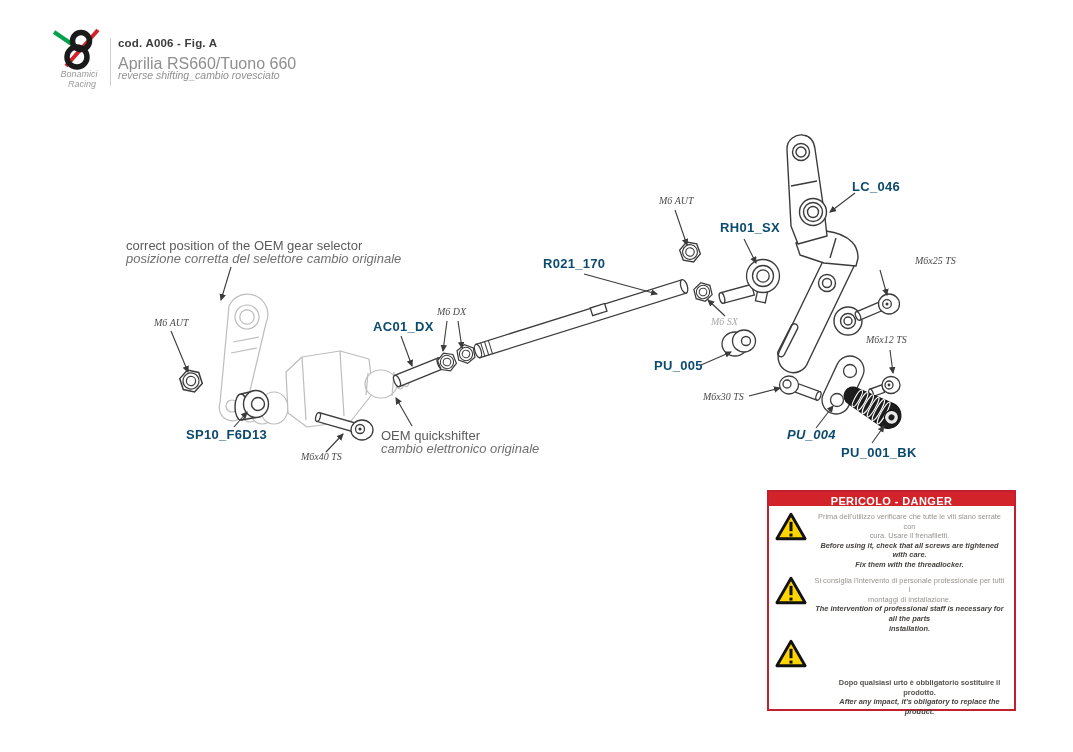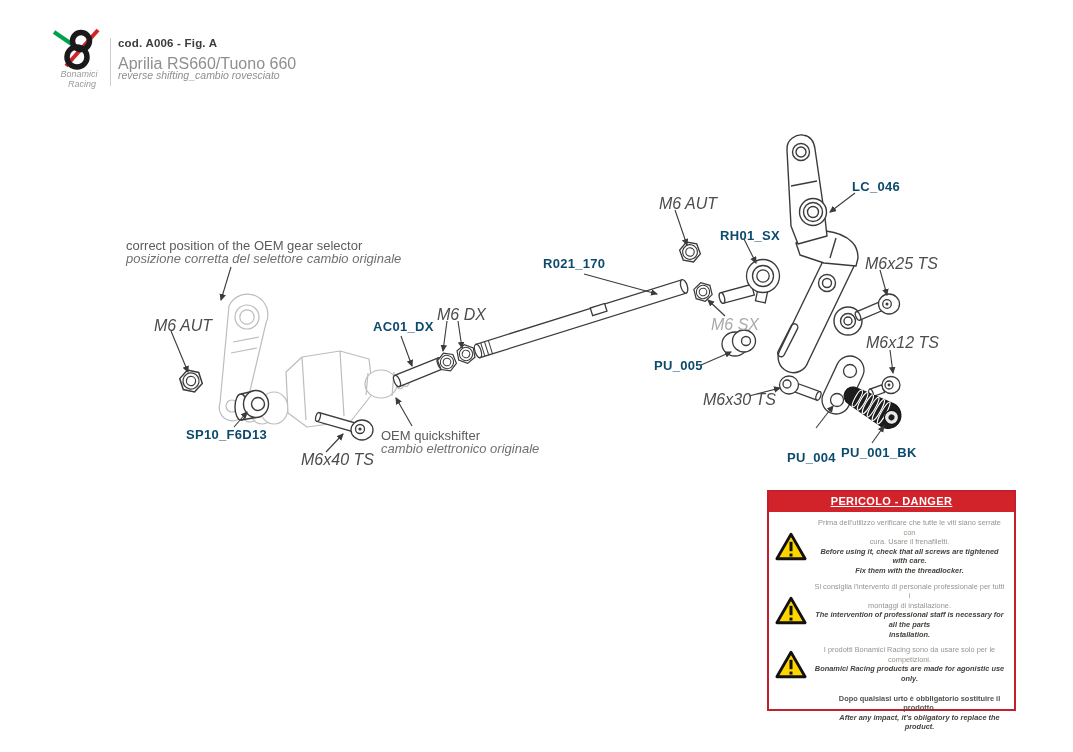--- a/index.html
+++ b/index.html
@@ -7,31 +7,31 @@
          font-family:"Liberation Sans",sans-serif;}
   
   #logo{position:absolute;left:50px;top:28px;}
   #hdr-divider{position:absolute;left:110px;top:38px;width:1px;height:48px;background:#cccccc;}
   .hdr-line{position:absolute;left:118px;white-space:nowrap;}
   #hdr-code{top:37px;font-size:11.5px;font-weight:bold;color:#3c3c3c;letter-spacing:.2px;}
   #hdr-model{top:55px;font-size:16px;color:#8f8f8f;}
   #hdr-sub{top:69px;font-size:10.5px;font-style:italic;color:#8f8f8f;}
   
   .plabel{position:absolute;font-size:13px;font-weight:bold;color:#0c4a6e;letter-spacing:.3px;white-space:nowrap;}
-  .hlabel{position:absolute;font-size:16px;font-style:italic;color:#4c4c4c;white-space:nowrap;}
+  .hlabel{position:absolute;font-size:10px;font-style:italic;color:#4c4c4c;white-space:nowrap;font-family:Liberation Serif, serif;}
   .hlabel.faded{color:#a9a9a9;text-align:right;}
   .note{position:absolute;font-size:13px;color:#5b5b5b;line-height:13px;white-space:nowrap;}
   .note .it{font-style:italic;color:#707070;}
   
   #danger{position:absolute;left:767px;top:490px;width:249px;height:221px;box-sizing:border-box;
           border:2px solid #c2202f;background:#fff;}
-  #danger-title{height:20px;background:#d2232a;color:#fff;text-align:center;
+  #danger-title{height:14px;background:#d2232a;color:#fff;text-align:center;
                 font-size:11px;line-height:18px;font-weight:bold;letter-spacing:.4px;}
   #danger-title span{text-decoration:underline;}
-  .d-row{display:flex;align-items:center;margin-top:6px;}
+  .d-row{display:flex;align-items:flex-start;margin-top:6px;}
   .d-row.mt10{margin-top:10px;padding-left:28px;}
   .d-icon{width:44px;display:flex;justify-content:center;flex:none;}
   .d-text{flex:1;text-align:center;padding-right:8px;font-size:7.4px;line-height:9.6px;}
   .d-row.noicon .d-text{padding-left:36px;}
   .it-light{color:#98948f;}
   .it-bold{color:#55524e;font-weight:bold;}
   .en{color:#44423e;font-weight:bold;font-style:italic;}
 </style>
 </head>
 <body>
@@ -248,30 +248,30 @@
     <div>OEM quickshifter</div>
     <div class="it">cambio elettronico originale</div>
   </div>
 
   <div class="hlabel" style="left:154px;top:317px;">M6 AUT</div>
   <div class="hlabel" style="left:301px;top:451px;">M6x40 TS</div>
   <div class="hlabel" style="left:437px;top:306px;">M6 DX</div>
   <div class="hlabel" style="left:659px;top:195px;">M6 AUT</div>
   <div class="hlabel faded" style="left:711px;top:316px;">M6 SX</div>
   <div class="hlabel" style="left:703px;top:391px;">M6x30 TS</div>
-  <div class="hlabel" style="left:865px;top:255px;text-align:right;">M6x25 TS</div>
+  <div class="hlabel" style="left:915px;top:255px;text-align:right;">M6x25 TS</div>
   <div class="hlabel" style="left:866px;top:334px;">M6x12 TS</div>
 
   <div class="plabel" style="left:186px;top:427px;">SP10_F6D13</div>
   <div class="plabel" style="left:373px;top:319px;">AC01_DX</div>
   <div class="plabel" style="left:543px;top:256px;">R021_170</div>
-  <div class="plabel" style="left:720px;top:228px;">RH01_SX</div>
+  <div class="plabel" style="left:720px;top:220px;">RH01_SX</div>
   <div class="plabel" style="left:852px;top:179px;">LC_046</div>
   <div class="plabel" style="left:654px;top:358px;">PU_005</div>
-  <div class="plabel" style="left:787px;top:450px;">PU_004</div>
+  <div class="plabel" style="left:787px;top:427px;font-style:italic;">PU_004</div>
   <div class="plabel" style="left:841px;top:445px;">PU_001_BK</div>
 
   <div id="danger">
     <div id="danger-title">
       <span>PERICOLO - DANGER</span>
     </div>
 
     <div class="d-row">
       <div class="d-icon">
         <svg width="32" height="29" viewBox="0 0 34 30">
@@ -305,24 +305,20 @@
     </div>
 
     <div class="d-row">
       <div class="d-icon">
         <svg width="32" height="29" viewBox="0 0 34 30">
           <path d="M17,2 L32,28 L2,28 Z" fill="#ffd500" stroke="#111" stroke-width="3" stroke-linejoin="round"></path>
           <rect x="15.4" y="10" width="3.2" height="10" fill="#111"></rect>
           <rect x="15.4" y="22.5" width="3.2" height="3.2" fill="#111"></rect>
         </svg>
       </div>
-      <div class="d-text">
-        <div class="it-light">I prodotti Bonamici Racing sono da usare solo per le competizioni.</div>
-        <div class="en">Bonamici Racing products are made for agonistic use only.</div>
-      </div>
     </div>
 
     <div class="d-row noicon mt10">
       <div class="d-text">
         <div class="it-bold">Dopo qualsiasi urto è obbligatorio sostituire il prodotto.</div>
         <div class="en">After any impact, it's obligatory to replace the product.</div>
       </div>
     </div>
 
   </div>

